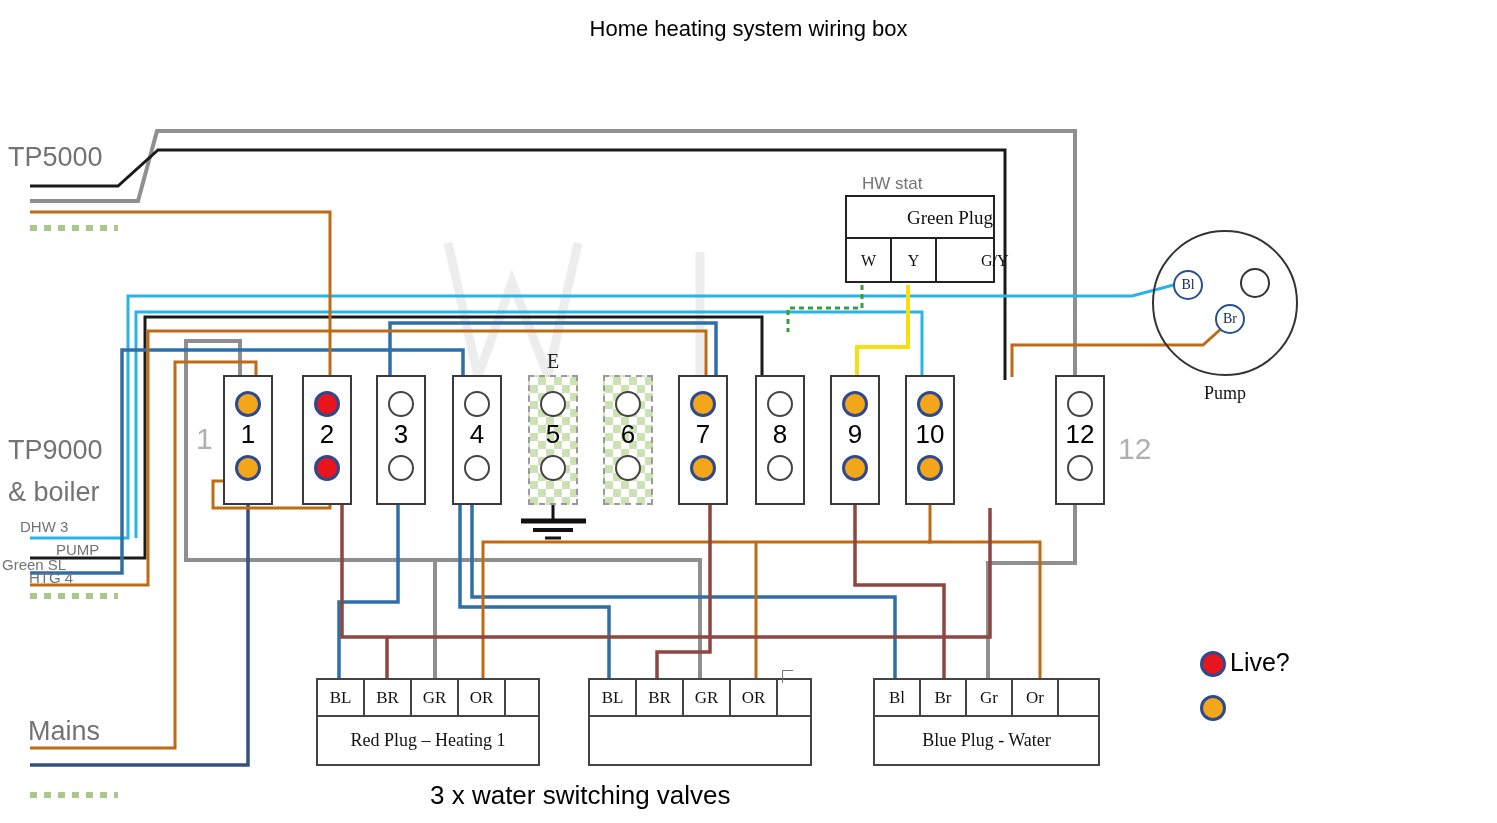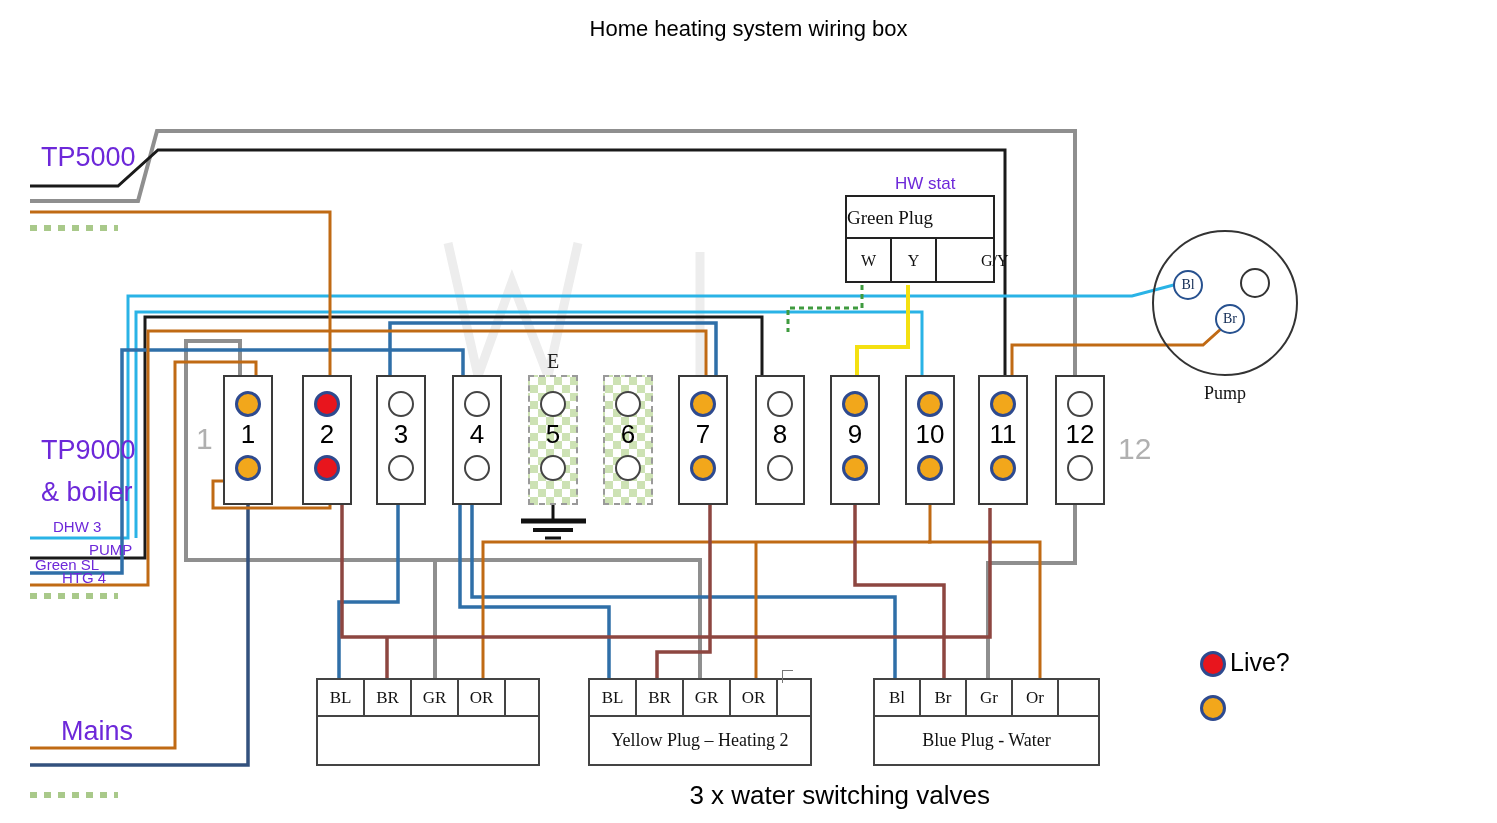--- a/index.html
+++ b/index.html
@@ -1,39 +1,39 @@
 <!DOCTYPE html>
 <html><head>
 <meta charset="utf-8">
 <style>
   html,body{margin:0;padding:0;background:#fff;font-family:"Liberation Sans",sans-serif;}
   .canvas{position:relative;width:1497px;height:823px;background:#fff;overflow:hidden;}
   .wires{position:absolute;left:0;top:0;z-index:1;}
-  .lbl{position:absolute;color:#6d28d9;white-space:nowrap;z-index:3;margin-left:33px;}
+  .lbl{position:absolute;color:#737373;white-space:nowrap;z-index:3;}
   .big{font-size:27px;}
   .small{font-size:15px;}
   .title{position:absolute;left:0;top:16px;width:1497px;text-align:center;font-size:22px;color:#000;z-index:3;}
-  .caption{position:absolute;left:430px;top:780px;width:560px;text-align:right;font-size:26px;color:#000;z-index:3;}
+  .caption{position:absolute;left:430px;top:780px;width:560px;text-align:left;font-size:26px;color:#000;z-index:3;}
 
   
   .tblock{position:absolute;top:375px;width:50px;height:130px;background:#fff;border:2px solid #3a3a3a;box-sizing:border-box;z-index:2;}
   .tblock.state-earth{border:2px dashed #9a9a9a;
      background:conic-gradient(#cde2b4 25%,#fff 0 50%,#cde2b4 0 75%,#fff 0) 0 0/16px 16px;}
   .dot{position:absolute;left:50%;transform:translateX(-50%);width:26px;height:26px;border-radius:50%;
        box-sizing:border-box;background:#fff;border:2px solid #444;}
   .dot.top{top:14px;} .dot.bot{top:78px;}
   .state-orange .dot,.state-red .dot{border:3px solid #2e4a8f;}
   .tnum{position:absolute;top:42px;left:0;width:100%;text-align:center;font-size:26px;line-height:30px;color:#000;}
   .ghostnum{position:absolute;color:#b0b0b0;font-size:30px;z-index:1;}
   .e-label{position:absolute;left:536px;top:350px;width:34px;text-align:center;font-family:"Liberation Serif",serif;font-size:20px;color:#222;z-index:3;}
 
   
   .gplug{position:absolute;left:845px;top:195px;width:150px;height:88px;border:2px solid #222;box-sizing:border-box;
          background:#fff;z-index:2;font-family:"Liberation Serif",serif;color:#111;}
-  .gplug .ttl{height:42px;line-height:42px;text-align:left;font-size:19px;border-bottom:2px solid #222;box-sizing:border-box;}
+  .gplug .ttl{height:42px;line-height:42px;text-align:right;font-size:19px;border-bottom:2px solid #222;box-sizing:border-box;}
   .gplug .cells{display:flex;height:44px;}
   .gplug .cell{flex:0 0 45px;border-right:2px solid #222;box-sizing:border-box;display:flex;align-items:center;justify-content:center;font-size:16px;}
   .gplug .cell:last-child{flex:1;border-right:none;padding-left:44px;}
 
   
   .pump{position:absolute;left:1152px;top:230px;width:146px;height:146px;border:2px solid #333;border-radius:50%;box-sizing:border-box;z-index:2;}
   .pcirc{position:absolute;width:30px;height:30px;border-radius:50%;border:2px solid #27518f;background:#fff;
          box-sizing:border-box;display:flex;align-items:center;justify-content:center;
          font-family:"Liberation Serif",serif;font-size:14px;color:#102a54;}
   .pcirc.plain{border-color:#333;}
@@ -192,25 +192,20 @@
   <div class="tblock state-orange" style="left:830px;">
     <span class="dot top" style="background: rgb(242, 167, 27);"></span>
     <span class="tnum">9</span>
     <span class="dot bot" style="background: rgb(242, 167, 27);"></span>
   </div>
   <div class="tblock state-orange" style="left:905px;">
     <span class="dot top" style="background: rgb(242, 167, 27);"></span>
     <span class="tnum">10</span>
     <span class="dot bot" style="background: rgb(242, 167, 27);"></span>
   </div>
-  <div class="tblock state-orange" style="left:978px;">
-    <span class="dot top" style="background: rgb(242, 167, 27);"></span>
-    <span class="tnum">11</span>
-    <span class="dot bot" style="background: rgb(242, 167, 27);"></span>
-  </div>
   <div class="tblock state-empty" style="left:1055px;">
     <span class="dot top"></span>
     <span class="tnum">12</span>
     <span class="dot bot"></span>
   </div>
 
   <div class="lbl" style="left:862px;top:174px;font-size:17px;">HW stat</div>
   <div class="gplug">
     <div class="ttl">Green Plug</div>
     <div class="cells">
@@ -228,31 +223,31 @@
   <div class="pump-label">Pump</div>
 
   <div class="plug" style="left:316px;width:224px;">
     <div class="cells">
       <div class="pcell w47">BL</div>
       <div class="pcell w47">BR</div>
       <div class="pcell w47">GR</div>
       <div class="pcell w47">OR</div>
       <div class="filler"></div>
     </div>
+    <div class="pname">Red Plug – Heating 1</div>
   </div>
 
   <div class="plug" style="left:588px;width:224px;">
     <div class="cells">
       <div class="pcell w47">BL</div>
       <div class="pcell w47">BR</div>
       <div class="pcell w47">GR</div>
       <div class="pcell w47">OR</div>
       <div class="filler"></div>
     </div>
-    <div class="pname">Yellow Plug – Heating 2</div>
   </div>
 
   <div class="plug" style="left:873px;width:227px;">
     <div class="cells">
       <div class="pcell w46">Bl</div>
       <div class="pcell w46">Br</div>
       <div class="pcell w46">Gr</div>
       <div class="pcell w46">Or</div>
       <div class="filler"></div>
     </div>

